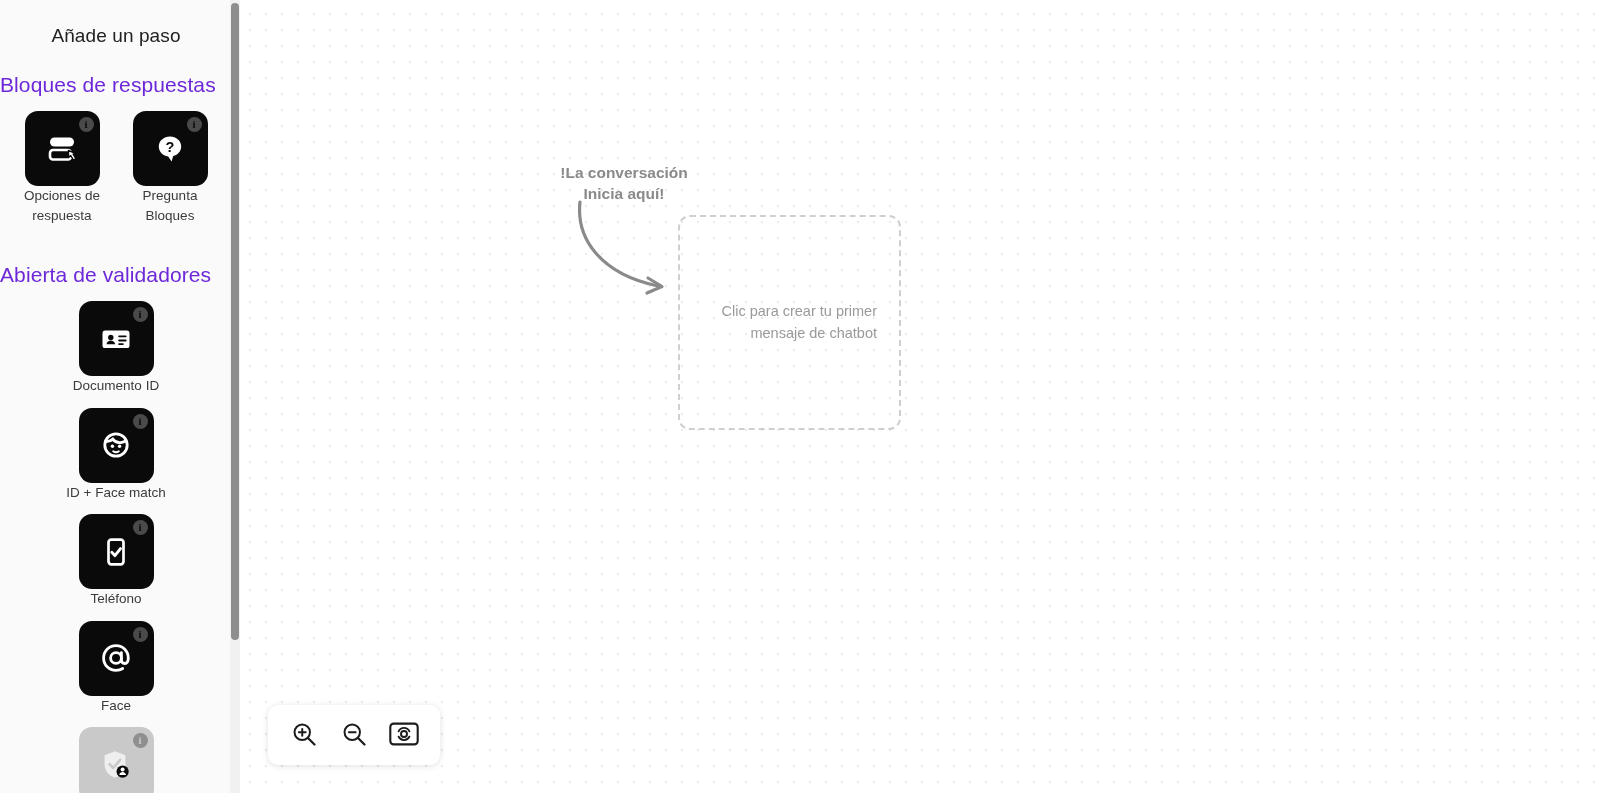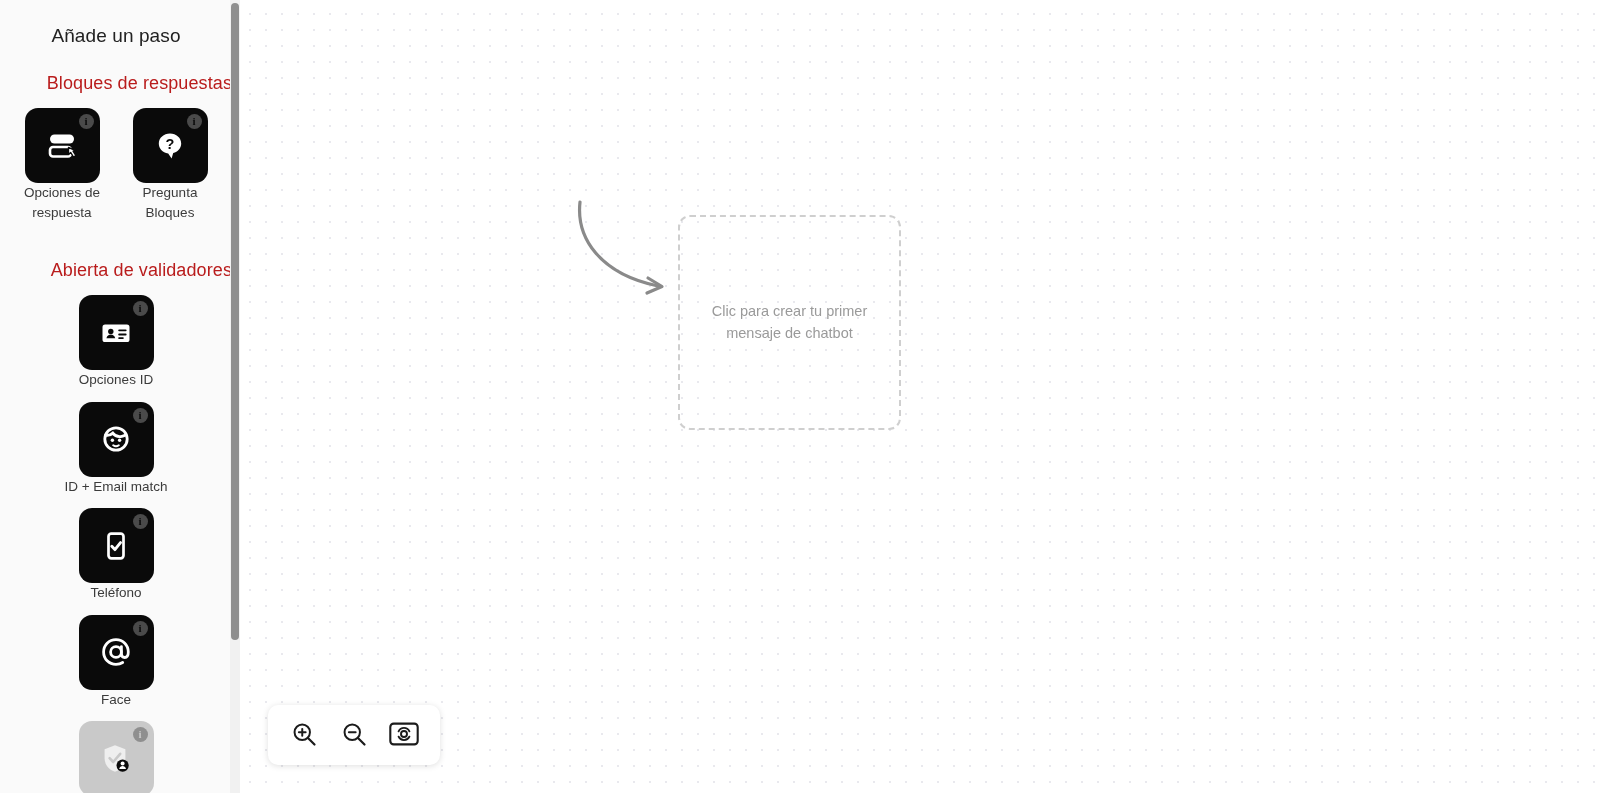--- a/index.html
+++ b/index.html
@@ -38,23 +38,23 @@
     font-size: 19px;
     color: #222222;
     font-weight: 400;
     padding-top: 25px;
     letter-spacing: .1px;
   }
   .section {
     margin-top: 26px;
   }
   .section-title {
-    text-align: right;
-    font-size: 18px;
-    color: #b91c1c;
+    text-align: left;
+    font-size: 21px;
+    color: #6d28d9;
     font-weight: 400;
     margin-bottom: 14px;
     letter-spacing: .1px;
   }
   .tiles {
     display: flex;
     flex-wrap: wrap;
     justify-content: center;
     gap: 0px 14px;
     padding: 0 14px;
@@ -169,21 +169,21 @@
     border: 2px dashed #cfcfcf;
     border-radius: 12px;
     display: flex;
     align-items: center;
     justify-content: center;
     background: transparent;
     cursor: pointer;
   }
   .placeholder-text {
     width: 175px;
-    text-align: center;
+    text-align: right;
     font-size: 14.5px;
     line-height: 1.5;
     color: #9a9a9a;
     white-space: pre-line;
   }
 
   
   .zoom-toolbar {
     position: absolute;
     left: 28px;
@@ -258,36 +258,36 @@
       <rect x="3.5" y="8.5" width="27" height="17.5" rx="2.6" fill="#ffffff"></rect>
       <circle cx="11.8" cy="15.4" r="2.7" fill="#0a0a0a"></circle>
       <path d="M7.4 22.2c.6-2.4 2.4-3.6 4.4-3.6s3.8 1.2 4.4 3.6z" fill="#0a0a0a"></path>
       <rect x="19.2" y="13.4" width="8.4" height="1.9" rx=".95" fill="#0a0a0a"></rect>
       <rect x="19.2" y="17.6" width="8.4" height="1.9" rx=".95" fill="#0a0a0a"></rect>
       <rect x="19.2" y="21.2" width="5.6" height="1.7" rx=".85" fill="#0a0a0a"></rect>
     </svg>
                   </span>
                   <span class="info-badge">i</span>
                 </div>
-                <div class="tile-label">Opciones ID</div>
+                <div class="tile-label">Documento ID</div>
               </div>
               <div class="tile-wrap">
                 <div class="tile">
                   <span>
                     <svg width="36" height="36" viewBox="0 0 36 36" fill="none">
       <circle cx="18" cy="18" r="11.2" stroke="#ffffff" stroke-width="2.8"></circle>
       <path d="M7.6 14.2c2.6.6 5.2-.3 7.2-2.1 1.9 2.6 5.4 3.9 9 3.2 1.2-.2 2.3-.6 3.3-1.1" stroke="#ffffff" stroke-width="2.8" stroke-linecap="round" fill="none"></path>
       <circle cx="14.4" cy="19.2" r="1.7" fill="#ffffff"></circle>
       <circle cx="21.6" cy="19.2" r="1.7" fill="#ffffff"></circle>
       <path d="M15.2 24.3c1.7 1.2 3.9 1.2 5.6 0" stroke="#ffffff" stroke-width="2" stroke-linecap="round" fill="none"></path>
     </svg>
                   </span>
                   <span class="info-badge">i</span>
                 </div>
-                <div class="tile-label">ID + Email match</div>
+                <div class="tile-label">ID + Face match</div>
               </div>
               <div class="tile-wrap">
                 <div class="tile">
                   <span>
                     <svg width="34" height="34" viewBox="0 0 34 34" fill="none">
       <rect x="9.5" y="4.6" width="15" height="24.8" rx="2.8" stroke="#ffffff" stroke-width="2.7"></rect>
       <path d="M12.8 17.2l3.1 3.4 5.6-7" stroke="#ffffff" stroke-width="2.9" stroke-linecap="round" stroke-linejoin="round" fill="none"></path>
     </svg>
                   </span>
                   <span class="info-badge">i</span>
@@ -324,20 +324,22 @@
           </div>
         </div>
     </div>
     <div class="scrollbar-track">
       <div class="scrollbar-thumb"></div>
     </div>
   </aside>
 
   <main class="canvas">
 
+    <div class="hint-text">!La conversación
+Inicia aquí!</div>
 
     <div class="hint-arrow">
       <svg width="140" height="110" viewBox="0 0 140 110" fill="none">
         <path d="M10 4 C 6 40, 30 76, 88 88" stroke="#8a8a8a" stroke-width="3.2" stroke-linecap="round" fill="none"></path>
         <path d="M78 80 L92 88.5 L77 95" stroke="#8a8a8a" stroke-width="3.2" stroke-linecap="round" stroke-linejoin="round" fill="none"></path>
       </svg>
     </div>
 
     <div class="placeholder-node">
       <div class="placeholder-text">Clic para crear tu primer

